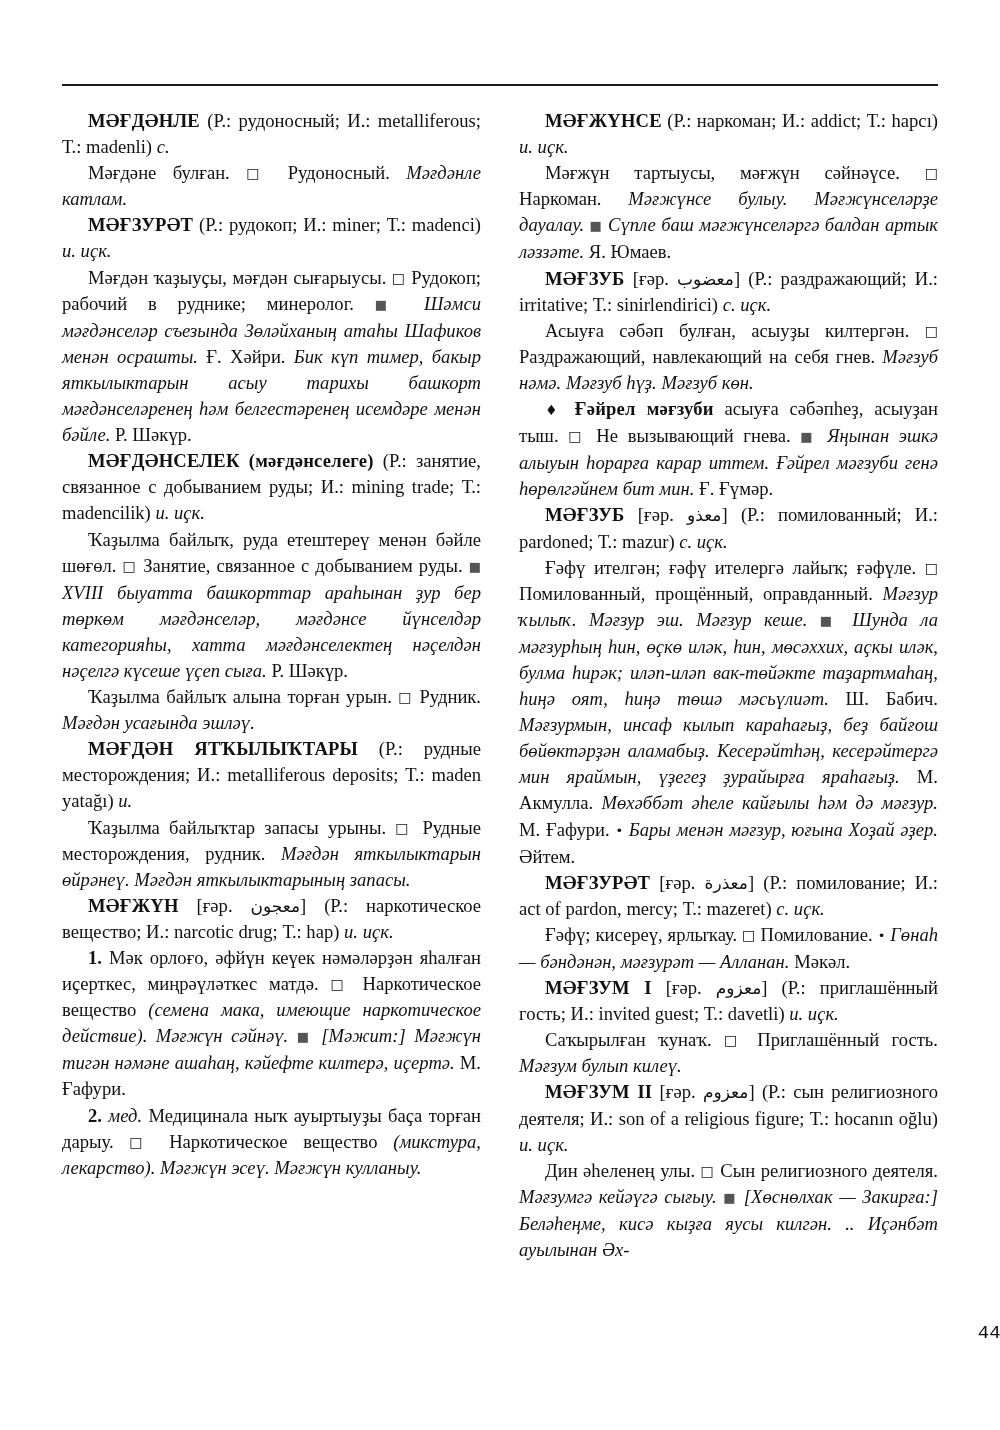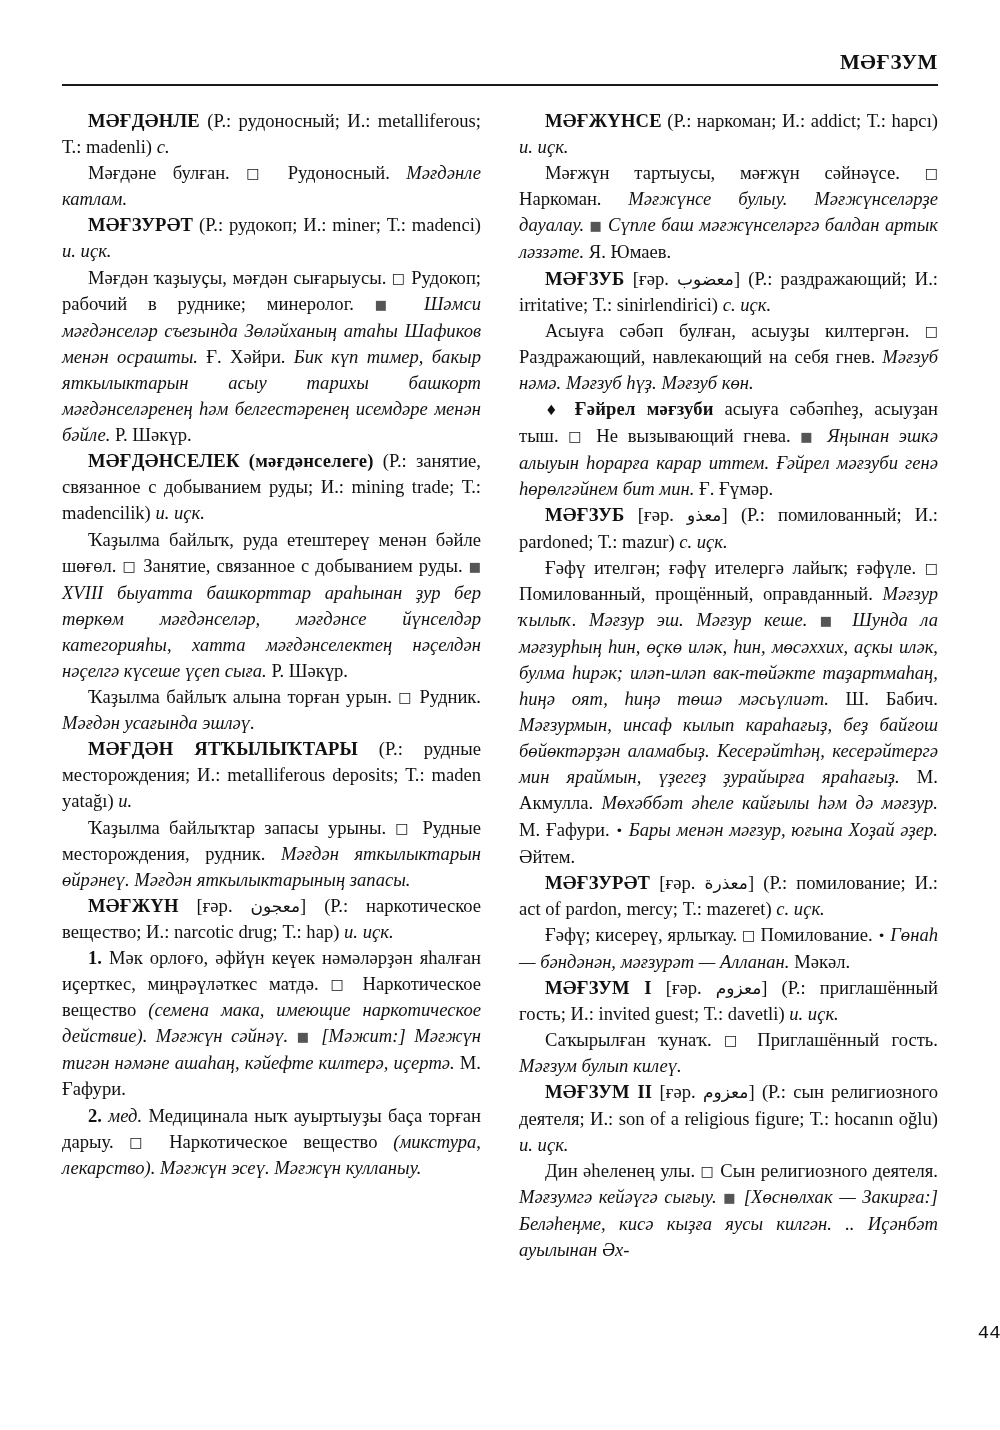--- a/index.html
+++ b/index.html
@@ -128,21 +128,20 @@
     text-align: right;
     font-size: 19px;
     font-family: Liberation Mono, monospace;
   }
 </style>
 </head>
 <body>
 
 <div class="page">
 
-  <div class="runhead">МӘҒЗУМ</div>
   <div class="rule"></div>
 
   <div class="columns">
 
     <div class="col">
 
       <p><span class="hw">МӘҒДӘНЛЕ</span> <span>(Р.: рудоносный; И.: metalliferous; Т.: madenli) </span><i>с.</i></p>
       <p><span>Мәғдәне булған. </span><span class="sq">□</span> <span>Рудоносный. </span><i>Мәғдәнле катлам.</i></p>
 
       <p><span class="hw">МӘҒЗУРӘТ</span> <span>(Р.: рудокоп; И.: miner; Т.: madenci) </span><i>и. иҫк.</i></p>

